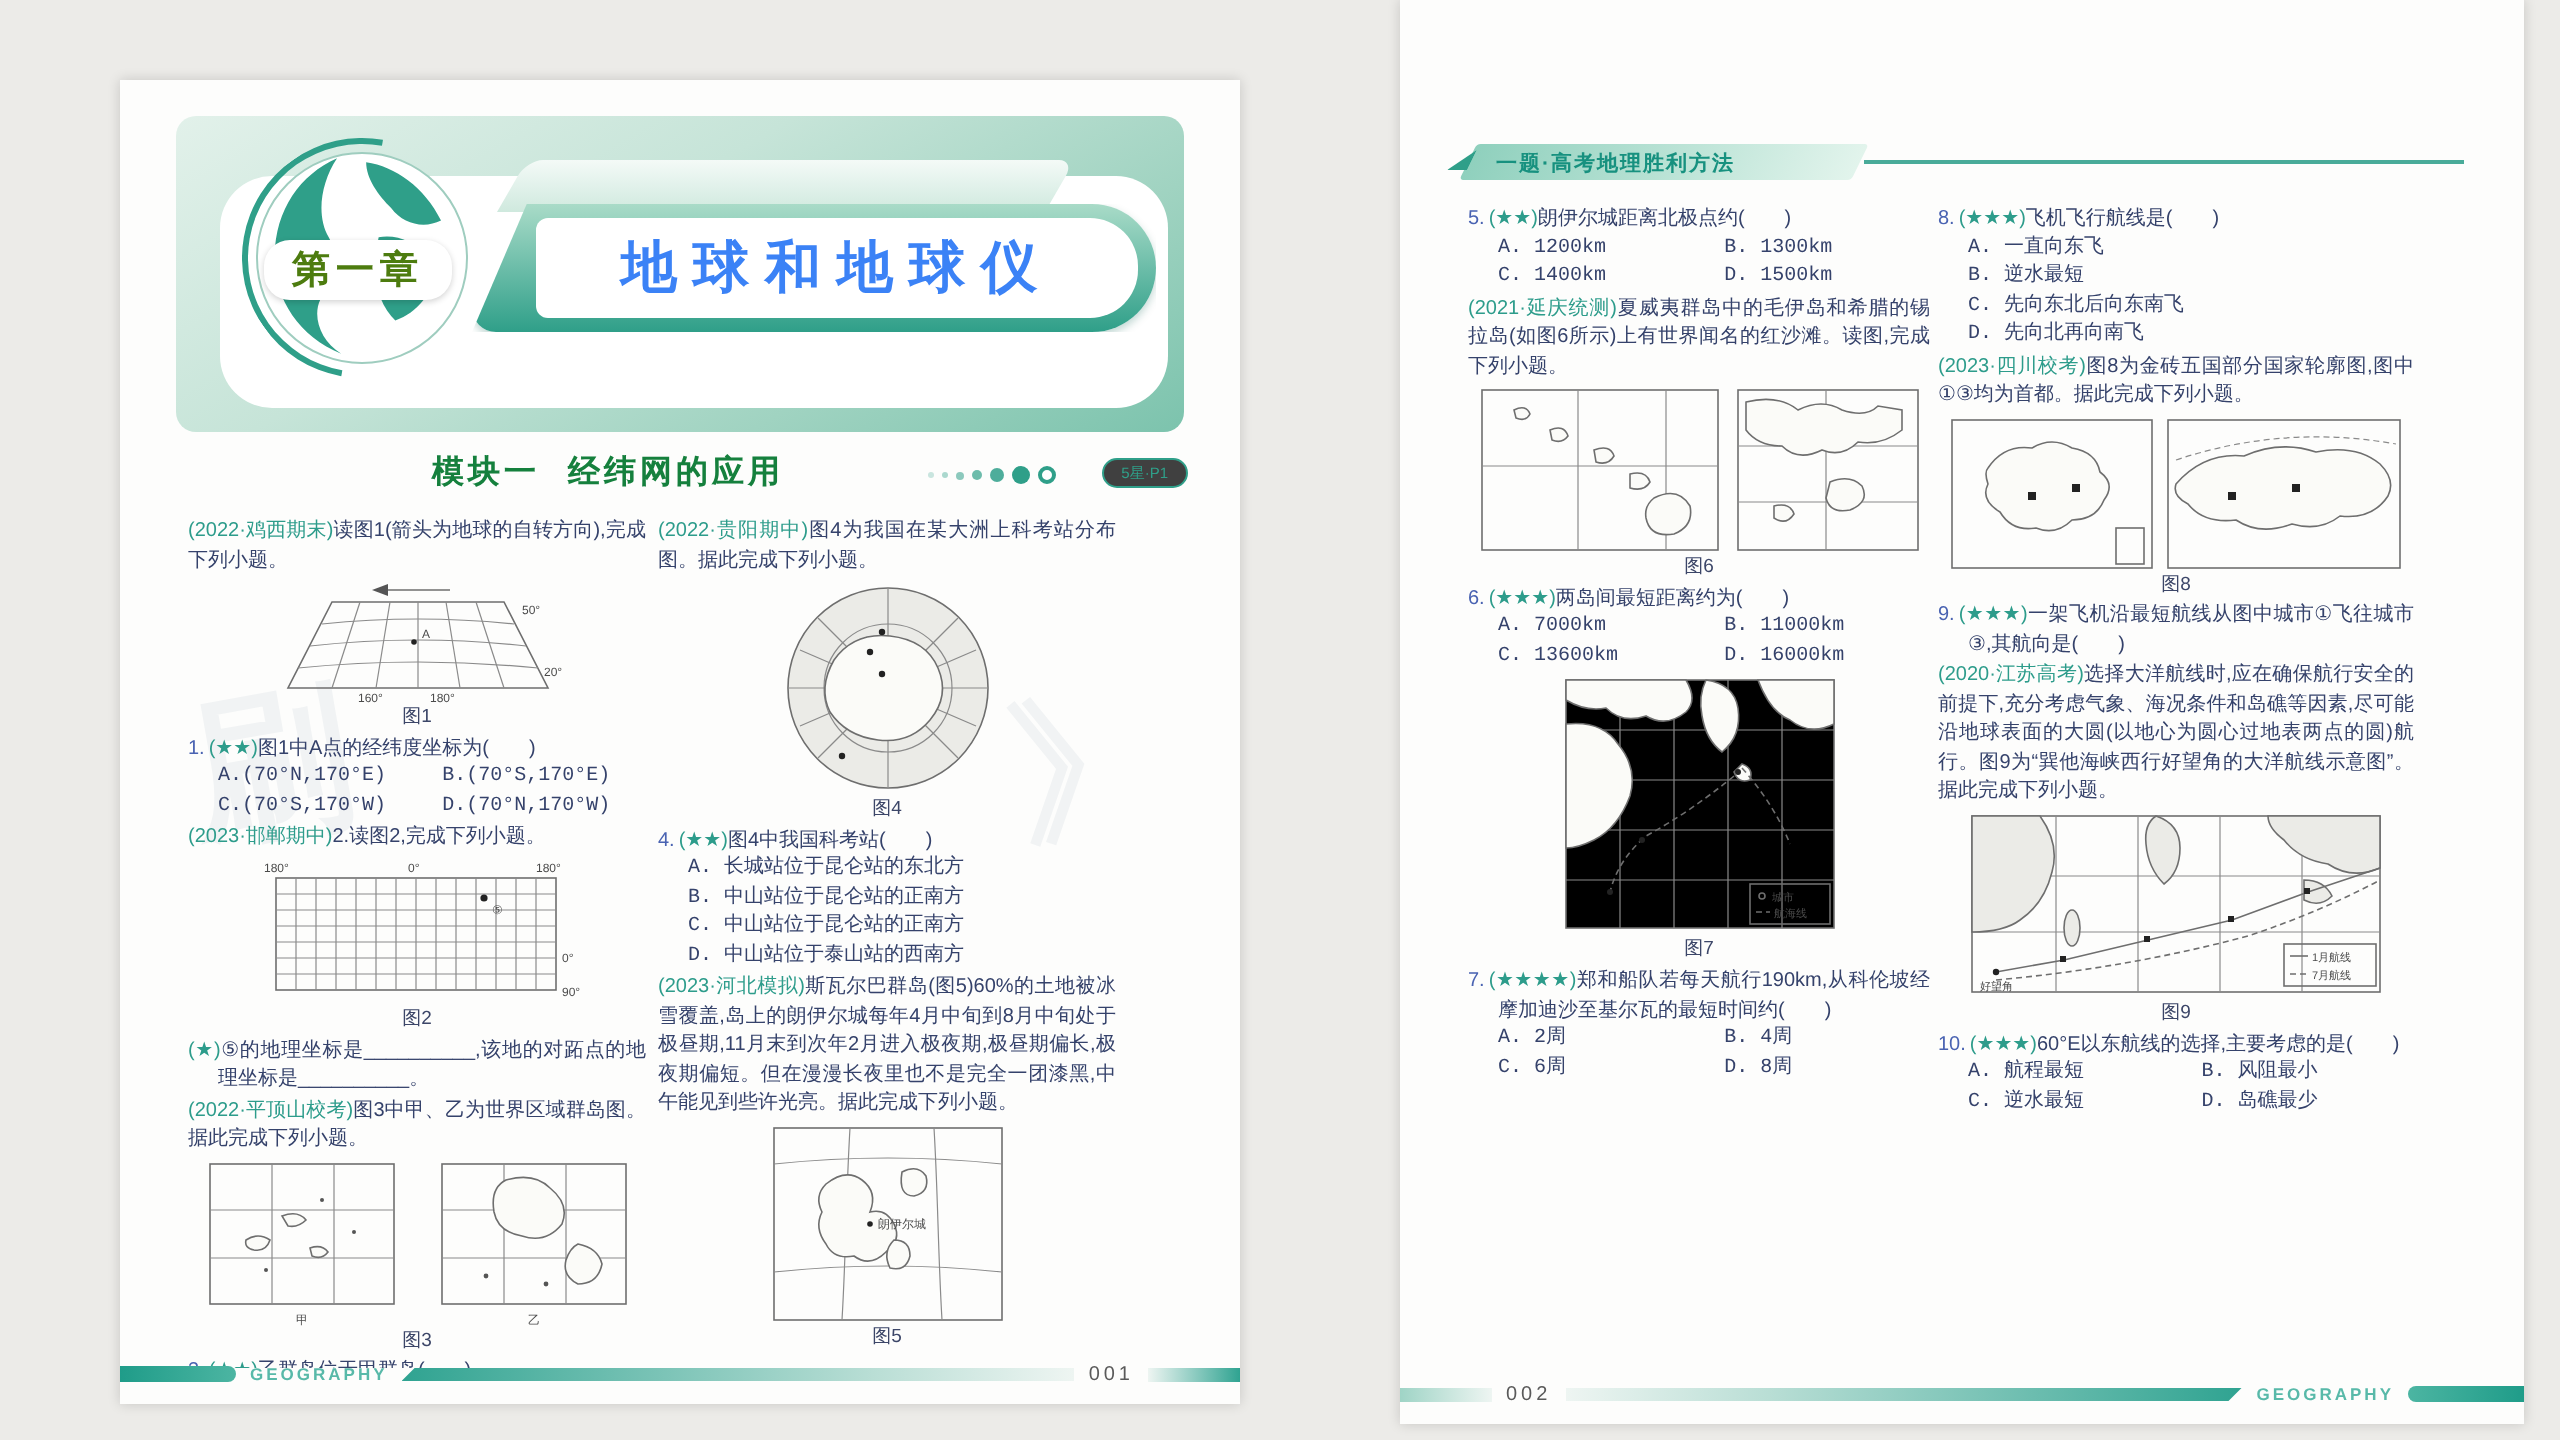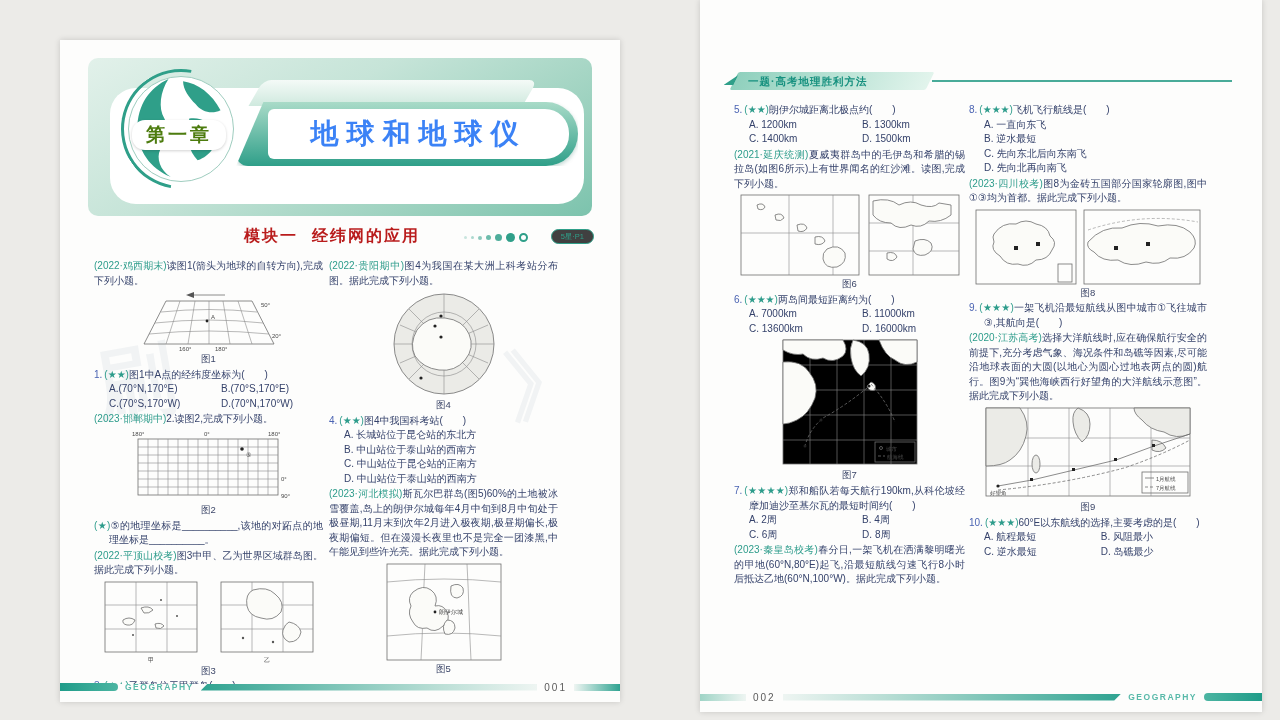--- a/index.html
+++ b/index.html
@@ -24,21 +24,21 @@
   .globe { position:absolute; left:40px; top:18px; width:106px; height:106px; border-radius:50%; background:#fff;
            border:1px solid #9fcdbf; }
   .globe::before { content:''; position:absolute; inset:-8px; border:3px solid transparent; border-top-color:#2f9f89;
                    border-left-color:#2f9f89; border-radius:50%; transform:rotate(-35deg); }
   .globe svg { position:absolute; inset:0; border-radius:50%; }
   .chapter-pill { position:absolute; left:44px; top:62px; background:#fff; padding:2px 14px; border-radius:13px;
                   font-size:19px; font-weight:bold; color:#4d7c0f; letter-spacing:3px; box-shadow:0 1px 3px rgba(0,0,0,.18); z-index:3; }
 
   
   .module { position:absolute; top:186px; left:0; right:0; height:24px; }
-  .module-text { position:absolute; left:184px; font-size:16px; font-weight:bold; color:#b91c1c; letter-spacing:2px; }
+  .module-text { position:absolute; left:156px; font-size:16px; font-weight:bold; color:#15803d; letter-spacing:2px; }
   .module-text .mt { margin-left:14px; }
   .module-dots { position:absolute; right:92px; top:7px; display:flex; align-items:center; gap:4px; }
   .module-dots i { display:block; border-radius:50%; background:#2f9f89; }
   .d1{width:3px;height:3px;opacity:.25;} .d2{width:3px;height:3px;opacity:.4;} .d3{width:4px;height:4px;opacity:.55;}
   .d4{width:5px;height:5px;opacity:.7;} .d5{width:7px;height:7px;opacity:.85;} .d6{width:9px;height:9px;}
   .d7{width:9px;height:9px;background:#fff !important;border:2px solid #2f9f89;}
   .module-badge { position:absolute; right:26px; top:3px; border:1px solid #2f9f89; border-radius:9px; font-size:7.5px;
                   color:#2f9f89; padding:1.5px 9px; background:#404040; }
 
   
@@ -52,21 +52,21 @@
   .col { position:absolute; font-size:10px; line-height:1.45; color:#35426b; overflow:hidden; text-align:justify; }
   #pl-c1 { left:34px; top:218px; width:229px; height:426px; }
   #pl-c2 { left:269px; top:218px; width:229px; height:426px; }
   #pr-c1 { left:34px; top:102px; width:231px; height:570px; }
   #pr-c2 { left:269px; top:102px; width:238px; height:570px; }
   .para { margin:1px 0; }
   .src { color:#2d9c8b; }
   .q { padding-left:15px; margin-top:1px; }
   .qnum { color:#4a63b2; margin-left:-15px; padding-right:2px; }
   .stars { color:#2d9c8b; }
-  .opts { padding-left:15px; }
+  .opts { padding-left:15px;font-family:Liberation Mono, monospace; }
   .g2 { display:grid; grid-template-columns:1.08fr 1fr; column-gap:2px; }
   .g1 span { display:block; }
   .fig { text-align:center; margin:2px 0 0; }
   .figcap { text-align:center; font-size:9.5px; color:#3c4668; margin-bottom:2px; }
   svg { vertical-align:top; }
   .sline { stroke:#6e6e6e; fill:none; stroke-width:0.8; }
   .gline { stroke:#8a8a8a; fill:none; stroke-width:0.6; }
   .land  { fill:#fbfbf8; stroke:#6e6e6e; stroke-width:0.8; }
   .shade { fill:#ebebe7; stroke:#6e6e6e; stroke-width:0.8; }
   .svgt  { font-size:6px; fill:#4a4a4a; }
@@ -261,21 +261,21 @@
         <circle cx="52" cy="88" r="1.6" fill="#222"></circle>
       </svg>
     </div>
     <div class="figcap">图4</div>
 
     <div class="q">
       <span class="qnum">4.</span><span class="stars">(★★)</span><span>图4中我国科考站(　　)</span>
     </div>
     <div class="opts g1">
       <span>A. 长城站位于昆仑站的东北方</span>
-      <span>B. 中山站位于泰山站的西南方</span>
+      <span>B. 中山站位于昆仑站的正南方</span>
       <span>C. 中山站位于昆仑站的正南方</span>
       <span>D. 中山站位于泰山站的西南方</span>
     </div>
 
     <p class="para"><span class="src">(2023·河北模拟)</span><span>斯瓦尔巴群岛(图5)60%的土地被冰雪覆盖,岛上的朗伊尔城每年4月中旬到8月中旬处于极昼期,11月末到次年2月进入极夜期,极昼期偏长,极夜期偏短。但在漫漫长夜里也不是完全一团漆黑,中午能见到些许光亮。据此完成下列小题。</span></p>
 
     <div class="fig">
       <svg width="118" height="100" viewBox="0 0 118 100">
         <rect x="2" y="2" width="114" height="96" class="sline"></rect>
         <path d="M40,2 C38,35 38,65 36,98" class="gline"></path>
@@ -390,21 +390,20 @@
     <div class="q">
       <span class="qnum">7.</span><span class="stars">(★★★★)</span><span>郑和船队若每天航行190km,从科伦坡经摩加迪沙至基尔瓦的最短时间约(　　)</span>
     </div>
     <div class="opts g2">
       <span>A. 2周</span>
       <span>B. 4周</span>
       <span>C. 6周</span>
       <span>D. 8周</span>
     </div>
 
-    <p class="para"><span class="src">(2023·秦皇岛校考)</span><span>春分日,一架飞机在洒满黎明曙光的甲地(60°N,80°E)起飞,沿最短航线匀速飞行8小时后抵达乙地(60°N,100°W)。据此完成下列小题。</span></p>
   </div>
 
   <div class="col" id="pr-c2">
     <div class="q">
       <span class="qnum">8.</span><span class="stars">(★★★)</span><span>飞机飞行航线是(　　)</span>
     </div>
     <div class="opts g1">
       <span>A. 一直向东飞</span>
       <span>B. 逆水最短</span>
       <span>C. 先向东北后向东南飞</span>

